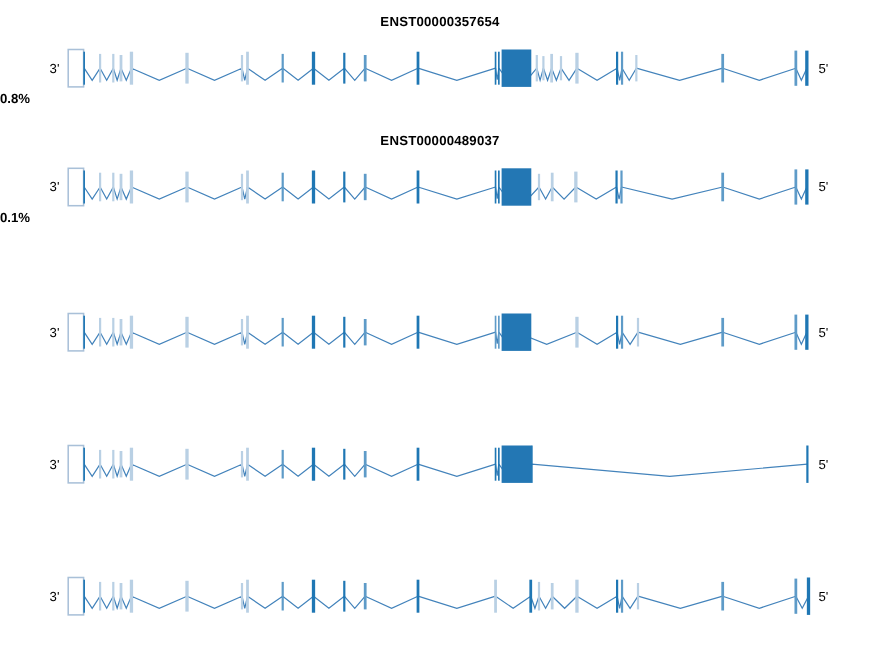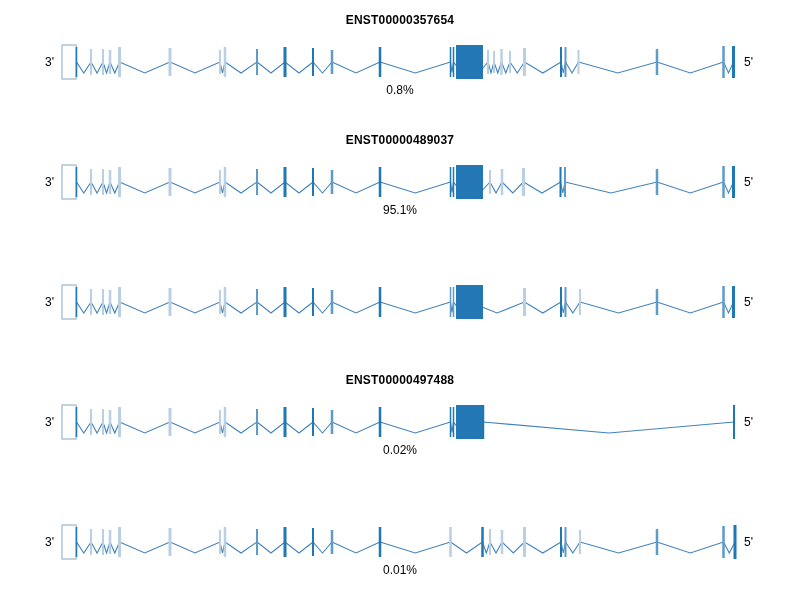--- a/index.html
+++ b/index.html
@@ -1,22 +1,22 @@
 <!DOCTYPE html>
 <html><head>
 <meta charset="utf-8">
 <style>
   html,body{margin:0;padding:0;background:#ffffff;}
   body{width:800px;height:600px;position:relative;overflow:hidden;
        font-family:"Liberation Sans","DejaVu Sans",sans-serif;color:#000;}
   .trow{position:absolute;left:0;width:800px;height:120px;}
   .ttitle{position:absolute;top:13px;left:0;width:100%;text-align:center;
           font-size:12px;font-weight:bold;letter-spacing:.2px;}
-  .tpct{position:absolute;top:83px;left:0;width:100%;text-align:center;
-        font-size:12px;font-weight:normal;}
+  .tpct{position:absolute;top:83px;left:0;width:100%;text-align:left;
+        font-size:12px;font-weight:bold;}
   .endlab{position:absolute;top:54px;font-size:12px;line-height:16px;}
   .endlab.left{left:28px;width:26px;text-align:right;}
   .endlab.right{left:744px;width:30px;text-align:left;}
   svg.diagram{position:absolute;top:0;left:0;width:800px;height:120px;display:block;}
 </style>
 </head>
 <body>
 
 <div>
 
@@ -51,21 +51,21 @@
         <rect x="577.50" y="50.00" width="2" height="24" fill="#b9d0e4"></rect>
         <rect x="655.75" y="49.00" width="2.5" height="26" fill="#5e9bc8"></rect>
         <rect x="722.25" y="46.00" width="2.5" height="32" fill="#5e9bc8"></rect>
         <rect x="732.00" y="46.00" width="3" height="32" fill="#1f77b4"></rect>
       </svg>
     <div class="endlab left">3'</div>
     <div class="endlab right">5'</div>
     <div class="tpct">0.8%</div>
   </div>
 
-  <div class="trow" style="top:120px">
+  <div class="trow" style="top:108px">
     <div class="ttitle">ENST00000489037</div>
     <svg class="diagram" viewBox="0 0 800 120">
         <path d="M76.5 62 L83.8 73.0 L91 62 M91 62 L97.0 73.0 L103 62 M103 62 L106.5 73.0 L110 62 M110 62 L114.8 73.0 L119.5 62 M119.5 62 L144.8 73.0 L170 62 M170 62 L195.0 73.0 L220 62 M220 62 L222.5 73.0 L225 62 M225 62 L241.0 73.0 L257 62 M257 62 L271.0 73.0 L285 62 M285 62 L299.0 73.0 L313 62 M313 62 L322.5 73.0 L332 62 M332 62 L356.0 73.0 L380 62 M380 62 L415.3 73.0 L450.5 62 M450.5 62 L452.0 72.5 L453.5 62 M453.5 62 L461.5 73.0 L469.5 62 M469.5 62 L479.8 73.0 L490 62 M490 62 L496.0 73.0 L502 62 M502 62 L512.8 73.0 L523.5 62 M523.5 62 L542.0 73.0 L560.5 62 M560.5 62 L562.8 73.0 L565 62 M565 62 L611.0 73.0 L657 62 M657 62 L690.3 73.0 L723.5 62 M723.5 62 L728.5 73.0 L733.5 62" fill="none" stroke="#4383bb" stroke-width="1.1"></path>
         <rect x="62.00" y="45.00" width="14" height="34" fill="#ffffff" stroke="#a9c0d8" stroke-width="1.4"></rect>
         <rect x="75.75" y="47.00" width="1.5" height="30" fill="#1f77b4"></rect>
         <rect x="90.00" y="49.00" width="2" height="26" fill="#b9d0e4"></rect>
         <rect x="102.00" y="49.00" width="2" height="26" fill="#b9d0e4"></rect>
         <rect x="108.75" y="50.00" width="2.5" height="24" fill="#b9d0e4"></rect>
         <rect x="118.00" y="47.00" width="3" height="30" fill="#b9d0e4"></rect>
         <rect x="168.50" y="48.00" width="3" height="28" fill="#b9d0e4"></rect>
@@ -83,21 +83,21 @@
         <rect x="500.75" y="49.00" width="2.5" height="26" fill="#b9d0e4"></rect>
         <rect x="522.00" y="48.00" width="3" height="28" fill="#b9d0e4"></rect>
         <rect x="559.50" y="47.00" width="2" height="30" fill="#1f77b4"></rect>
         <rect x="564.00" y="47.00" width="2" height="30" fill="#5e9bc8"></rect>
         <rect x="655.75" y="49.00" width="2.5" height="26" fill="#5e9bc8"></rect>
         <rect x="722.25" y="46.00" width="2.5" height="32" fill="#5e9bc8"></rect>
         <rect x="732.00" y="46.00" width="3" height="32" fill="#1f77b4"></rect>
       </svg>
     <div class="endlab left">3'</div>
     <div class="endlab right">5'</div>
-    <div class="tpct">95.1%</div>
+    <div class="tpct">0.1%</div>
   </div>
 
   <div class="trow" style="top:240px">
     <svg class="diagram" viewBox="0 0 800 120">
         <path d="M76.5 62 L83.8 73.0 L91 62 M91 62 L97.0 73.0 L103 62 M103 62 L106.5 73.0 L110 62 M110 62 L114.8 73.0 L119.5 62 M119.5 62 L144.8 73.0 L170 62 M170 62 L195.0 73.0 L220 62 M220 62 L222.5 73.0 L225 62 M225 62 L241.0 73.0 L257 62 M257 62 L271.0 73.0 L285 62 M285 62 L299.0 73.0 L313 62 M313 62 L322.5 73.0 L332 62 M332 62 L356.0 73.0 L380 62 M380 62 L415.3 73.0 L450.5 62 M450.5 62 L452.0 72.5 L453.5 62 M453.5 62 L461.5 73.0 L469.5 62 M469.5 62 L497.0 73.0 L524.5 62 M524.5 62 L542.8 73.0 L561 62 M561 62 L563.3 73.0 L565.5 62 M565.5 62 L572.8 73.0 L580 62 M580 62 L618.5 73.0 L657 62 M657 62 L690.3 73.0 L723.5 62 M723.5 62 L728.5 73.0 L733.5 62" fill="none" stroke="#4383bb" stroke-width="1.1"></path>
         <rect x="62.00" y="45.00" width="14" height="34" fill="#ffffff" stroke="#a9c0d8" stroke-width="1.4"></rect>
         <rect x="75.75" y="47.00" width="1.5" height="30" fill="#1f77b4"></rect>
         <rect x="90.00" y="49.00" width="2" height="26" fill="#b9d0e4"></rect>
         <rect x="102.00" y="49.00" width="2" height="26" fill="#b9d0e4"></rect>
         <rect x="108.75" y="50.00" width="2.5" height="24" fill="#b9d0e4"></rect>
@@ -119,21 +119,20 @@
         <rect x="579.00" y="49.00" width="2" height="26" fill="#b9d0e4"></rect>
         <rect x="655.75" y="49.00" width="2.5" height="26" fill="#5e9bc8"></rect>
         <rect x="722.25" y="46.00" width="2.5" height="32" fill="#5e9bc8"></rect>
         <rect x="732.00" y="46.00" width="3" height="32" fill="#1f77b4"></rect>
       </svg>
     <div class="endlab left">3'</div>
     <div class="endlab right">5'</div>
   </div>
 
   <div class="trow" style="top:360px">
-    <div class="ttitle">ENST00000497488</div>
     <svg class="diagram" viewBox="0 0 800 120">
         <path d="M76.5 62 L83.8 73.0 L91 62 M91 62 L97.0 73.0 L103 62 M103 62 L106.5 73.0 L110 62 M110 62 L114.8 73.0 L119.5 62 M119.5 62 L144.8 73.0 L170 62 M170 62 L195.0 73.0 L220 62 M220 62 L222.5 73.0 L225 62 M225 62 L241.0 73.0 L257 62 M257 62 L271.0 73.0 L285 62 M285 62 L299.0 73.0 L313 62 M313 62 L322.5 73.0 L332 62 M332 62 L356.0 73.0 L380 62 M380 62 L415.3 73.0 L450.5 62 M450.5 62 L452.0 72.5 L453.5 62 M453.5 62 L461.5 73.0 L469.5 62 M469.5 62 L476.5 73.0 L483.5 62 M483.5 62 L608.8 73.0 L734 62" fill="none" stroke="#4383bb" stroke-width="1.1"></path>
         <rect x="62.00" y="45.00" width="14" height="34" fill="#ffffff" stroke="#a9c0d8" stroke-width="1.4"></rect>
         <rect x="75.75" y="47.00" width="1.5" height="30" fill="#1f77b4"></rect>
         <rect x="90.00" y="49.00" width="2" height="26" fill="#b9d0e4"></rect>
         <rect x="102.00" y="49.00" width="2" height="26" fill="#b9d0e4"></rect>
         <rect x="108.75" y="50.00" width="2.5" height="24" fill="#b9d0e4"></rect>
         <rect x="118.00" y="47.00" width="3" height="30" fill="#b9d0e4"></rect>
         <rect x="168.50" y="48.00" width="3" height="28" fill="#b9d0e4"></rect>
         <rect x="219.00" y="50.00" width="2" height="24" fill="#b9d0e4"></rect>
@@ -144,21 +143,20 @@
         <rect x="330.75" y="50.00" width="2.5" height="24" fill="#5e9bc8"></rect>
         <rect x="378.75" y="47.00" width="2.5" height="30" fill="#1f77b4"></rect>
         <rect x="449.75" y="47.00" width="1.5" height="30" fill="#1f77b4"></rect>
         <rect x="452.75" y="47.00" width="1.5" height="30" fill="#1f77b4"></rect>
         <rect x="456.00" y="45.00" width="27" height="34" fill="#2377b4"></rect>
         <rect x="482.75" y="45.00" width="1.5" height="34" fill="#1f77b4"></rect>
         <rect x="733.00" y="45.00" width="2" height="34" fill="#1f77b4"></rect>
       </svg>
     <div class="endlab left">3'</div>
     <div class="endlab right">5'</div>
-    <div class="tpct">0.02%</div>
   </div>
 
   <div class="trow" style="top:480px">
     <svg class="diagram" viewBox="0 0 800 120">
         <path d="M76.5 62 L83.8 73.0 L91 62 M91 62 L97.0 73.0 L103 62 M103 62 L106.5 73.0 L110 62 M110 62 L114.8 73.0 L119.5 62 M119.5 62 L144.8 73.0 L170 62 M170 62 L195.0 73.0 L220 62 M220 62 L222.5 73.0 L225 62 M225 62 L241.0 73.0 L257 62 M257 62 L271.0 73.0 L285 62 M285 62 L299.0 73.0 L313 62 M313 62 L322.5 73.0 L332 62 M332 62 L356.0 73.0 L380 62 M380 62 L415.3 73.0 L450.5 62 M450.5 62 L466.5 73.0 L482.5 62 M482.5 62 L486.3 73.0 L490 62 M490 62 L496.0 73.0 L502 62 M502 62 L513.3 73.0 L524.5 62 M524.5 62 L542.8 73.0 L561 62 M561 62 L563.3 73.0 L565.5 62 M565.5 62 L572.8 73.0 L580 62 M580 62 L618.5 73.0 L657 62 M657 62 L690.3 73.0 L723.5 62 M723.5 62 L729.3 73.0 L735 62" fill="none" stroke="#4383bb" stroke-width="1.1"></path>
         <rect x="62.00" y="45.00" width="14" height="34" fill="#ffffff" stroke="#a9c0d8" stroke-width="1.4"></rect>
         <rect x="75.75" y="47.00" width="1.5" height="30" fill="#1f77b4"></rect>
         <rect x="90.00" y="49.00" width="2" height="26" fill="#b9d0e4"></rect>
         <rect x="102.00" y="49.00" width="2" height="26" fill="#b9d0e4"></rect>
         <rect x="108.75" y="50.00" width="2.5" height="24" fill="#b9d0e4"></rect>
@@ -178,16 +176,15 @@
         <rect x="523.00" y="47.00" width="3" height="30" fill="#b9d0e4"></rect>
         <rect x="560.00" y="47.00" width="2" height="30" fill="#1f77b4"></rect>
         <rect x="564.50" y="47.00" width="2" height="30" fill="#5e9bc8"></rect>
         <rect x="579.00" y="50.00" width="2" height="24" fill="#b9d0e4"></rect>
         <rect x="655.75" y="49.00" width="2.5" height="26" fill="#5e9bc8"></rect>
         <rect x="722.25" y="46.00" width="2.5" height="32" fill="#5e9bc8"></rect>
         <rect x="733.50" y="45.00" width="3" height="34" fill="#1f77b4"></rect>
       </svg>
     <div class="endlab left">3'</div>
     <div class="endlab right">5'</div>
-    <div class="tpct">0.01%</div>
   </div>
 
 </div>
 
 </body></html>

